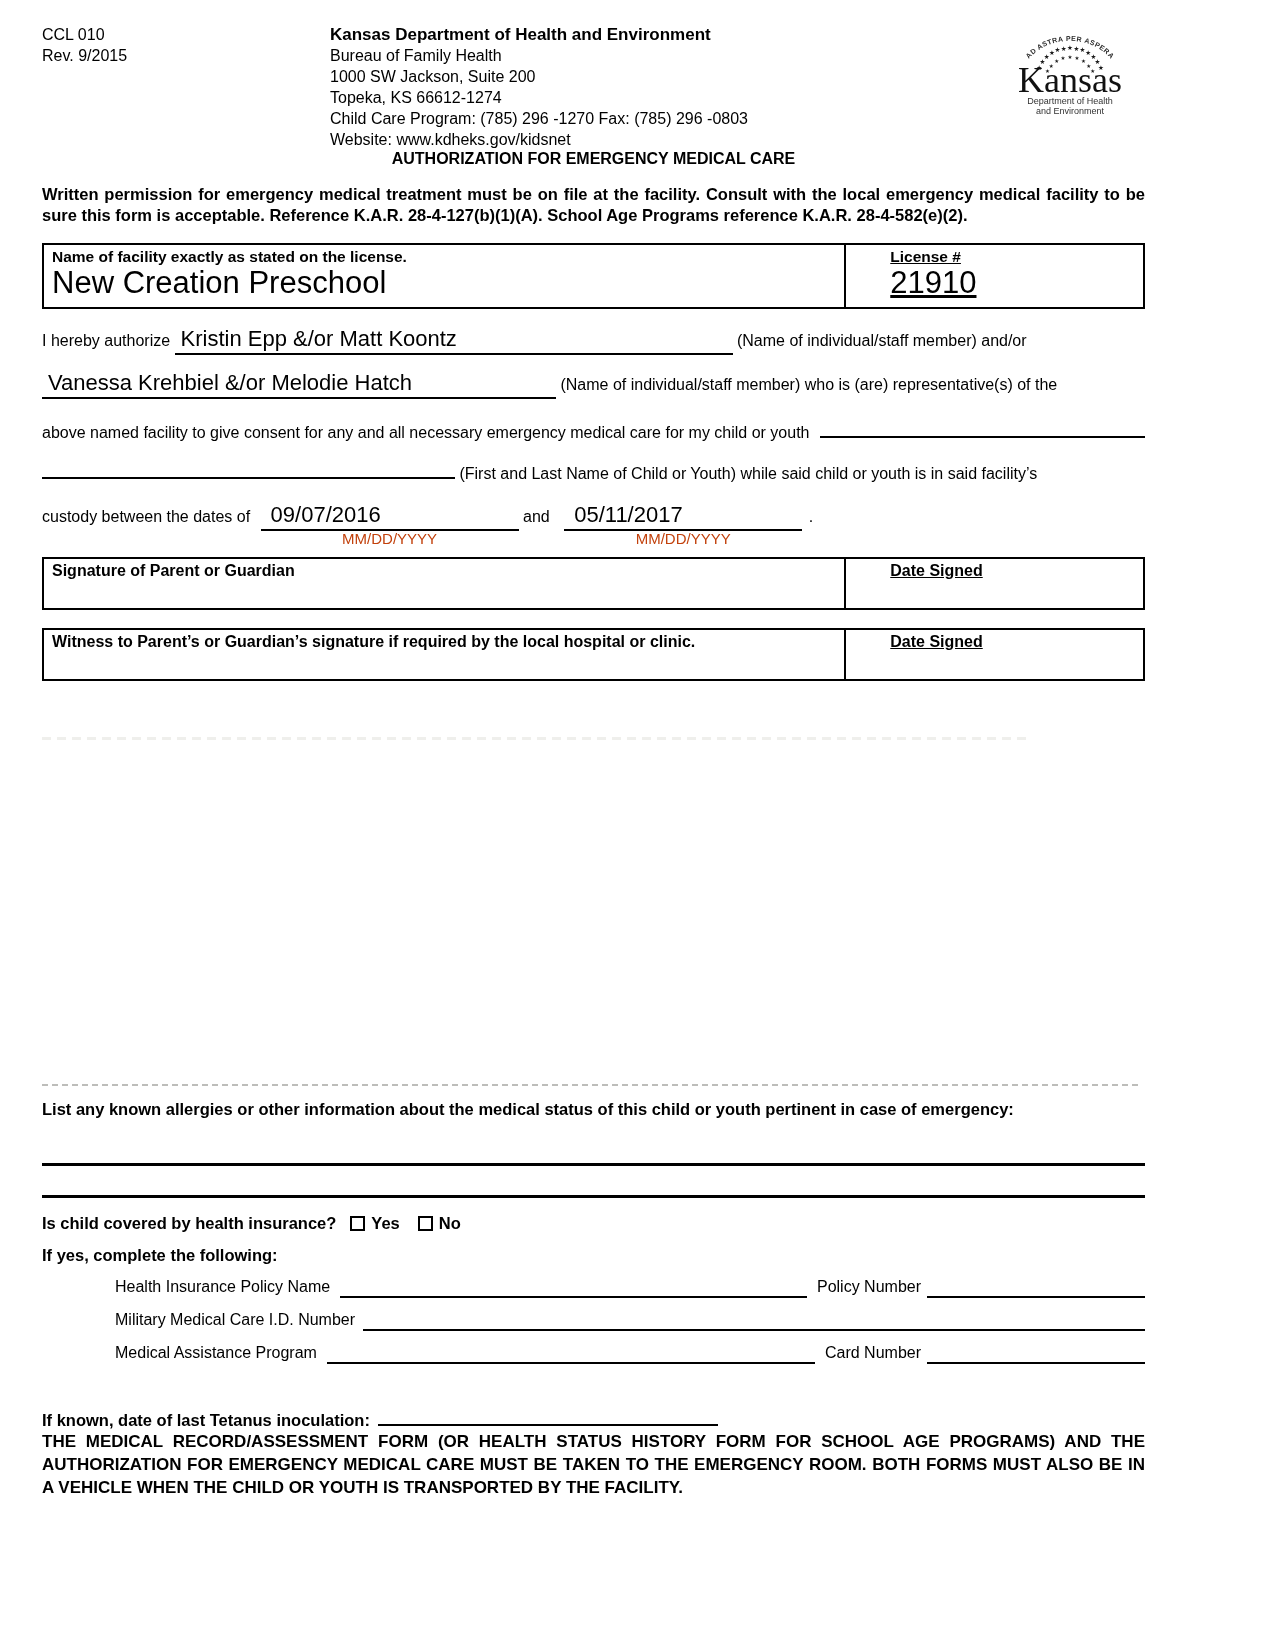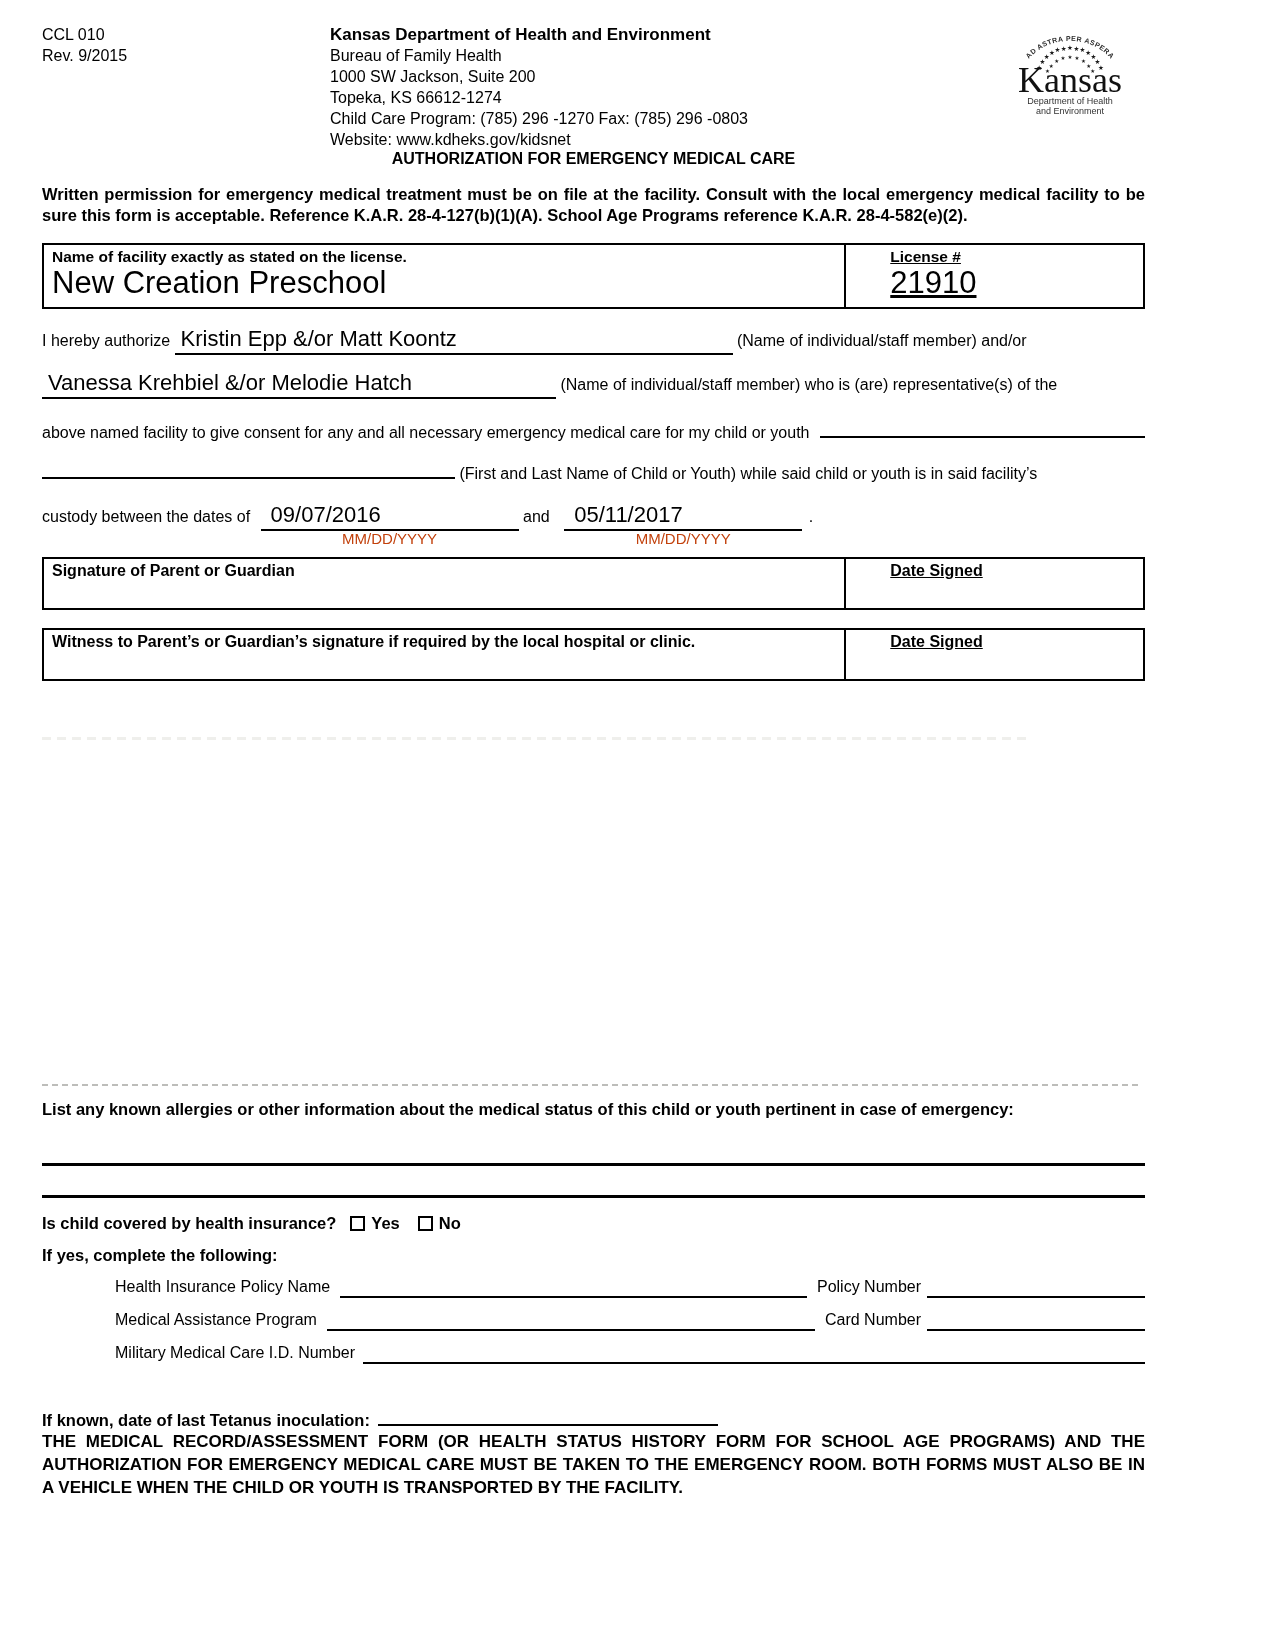--- a/index.html
+++ b/index.html
@@ -228,31 +228,31 @@
   <div class="if-yes">If yes, complete the following:</div>
 
   <div class="ins-row">
     <span class="lbl">Health Insurance Policy Name</span>
     <span class="blank grow"></span>
     <span class="lbl">Policy Number</span>
     <span class="blank fixed"></span>
   </div>
 
   <div class="ins-row">
+    <span class="lbl">Military Medical Care I.D. Number</span>
+    <span class="blank wide"></span>
+  </div>
+
+  <div class="ins-row">
     <span class="lbl">Medical Assistance Program</span>
     <span class="blank grow"></span>
     <span class="lbl">Card Number</span>
     <span class="blank fixed"></span>
   </div>
 
-  <div class="ins-row">
-    <span class="lbl">Military Medical Care I.D. Number</span>
-    <span class="blank wide"></span>
-  </div>
-
   <div class="tetanus-line">
     <span class="lbl">If known, date of last Tetanus inoculation:</span>
     <span class="blank"></span>
   </div>
 
   <div class="footer-notice">THE MEDICAL RECORD/ASSESSMENT FORM (OR HEALTH STATUS HISTORY FORM FOR SCHOOL AGE PROGRAMS) AND THE AUTHORIZATION FOR EMERGENCY MEDICAL CARE MUST BE TAKEN TO THE EMERGENCY ROOM.  BOTH FORMS MUST ALSO BE IN A VEHICLE WHEN THE CHILD OR YOUTH IS TRANSPORTED BY THE FACILITY.</div>
 
 </div>
 
 </body></html>

